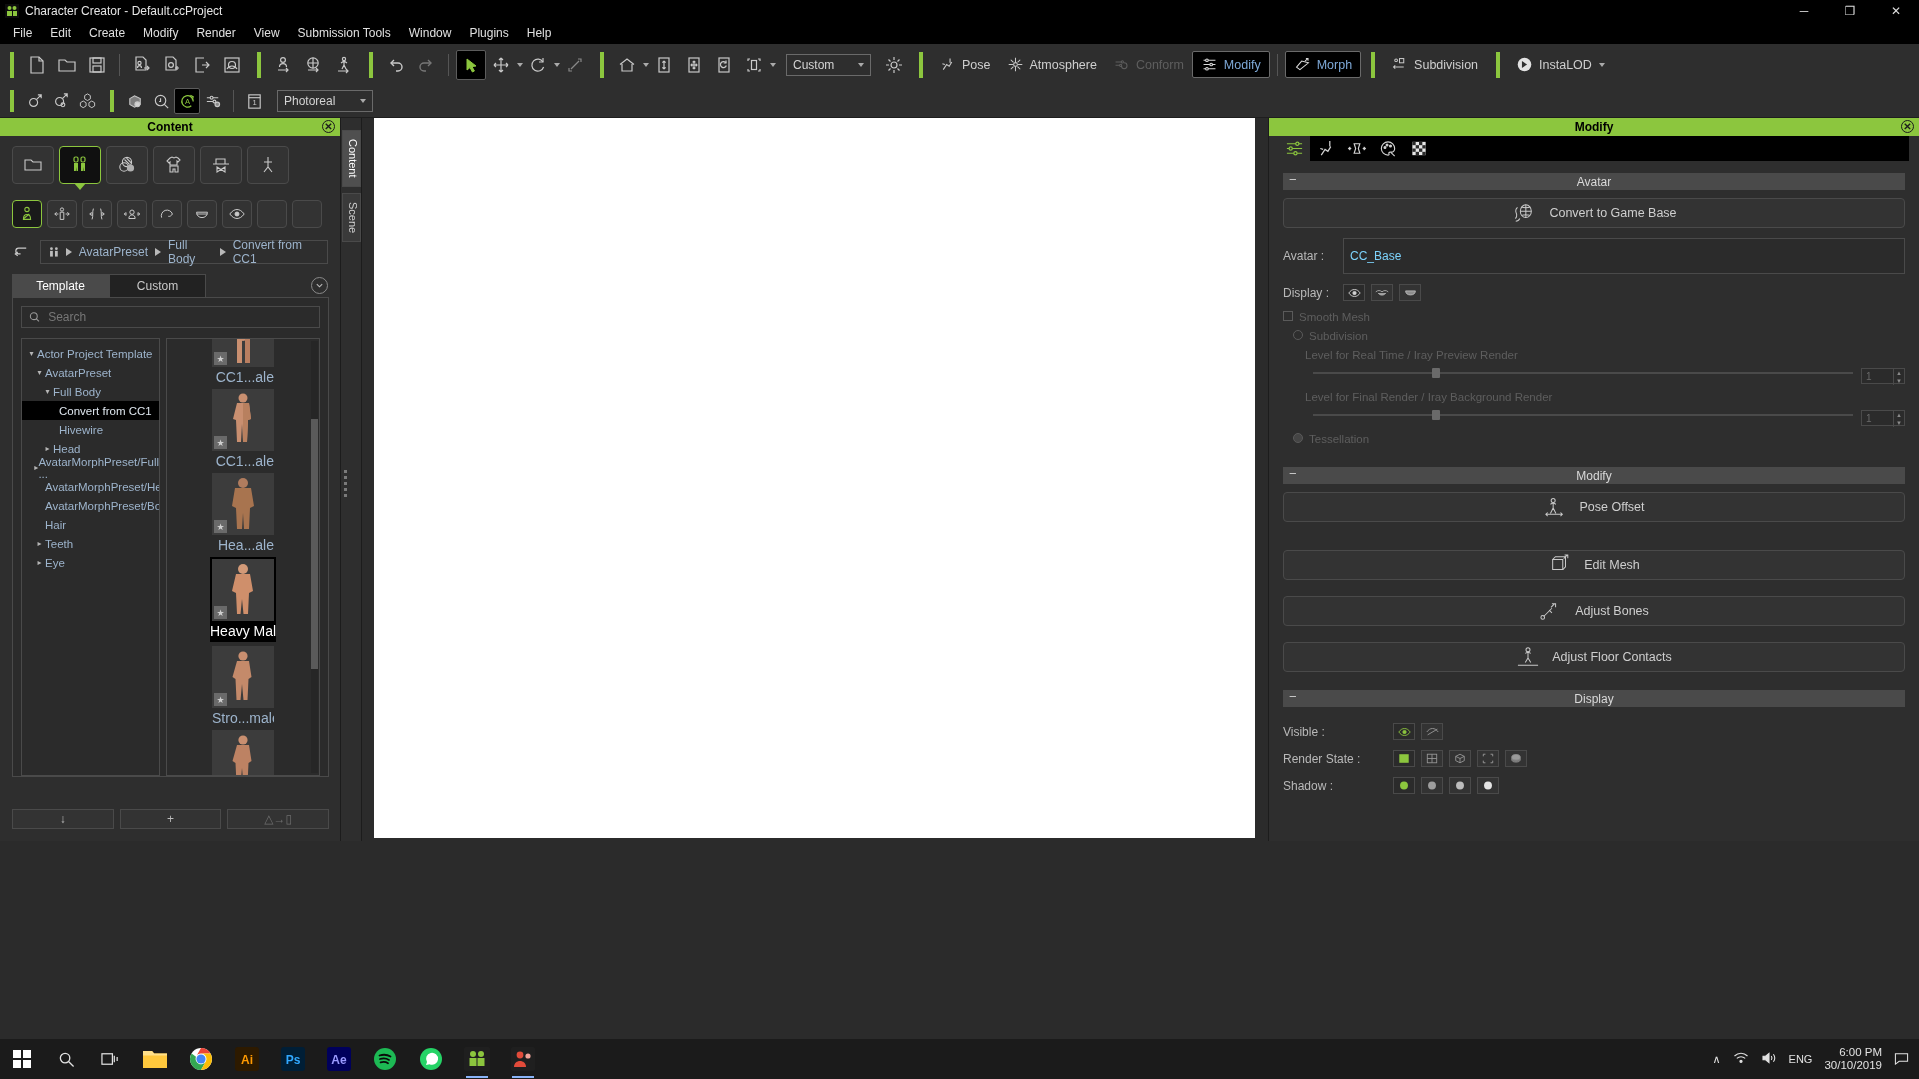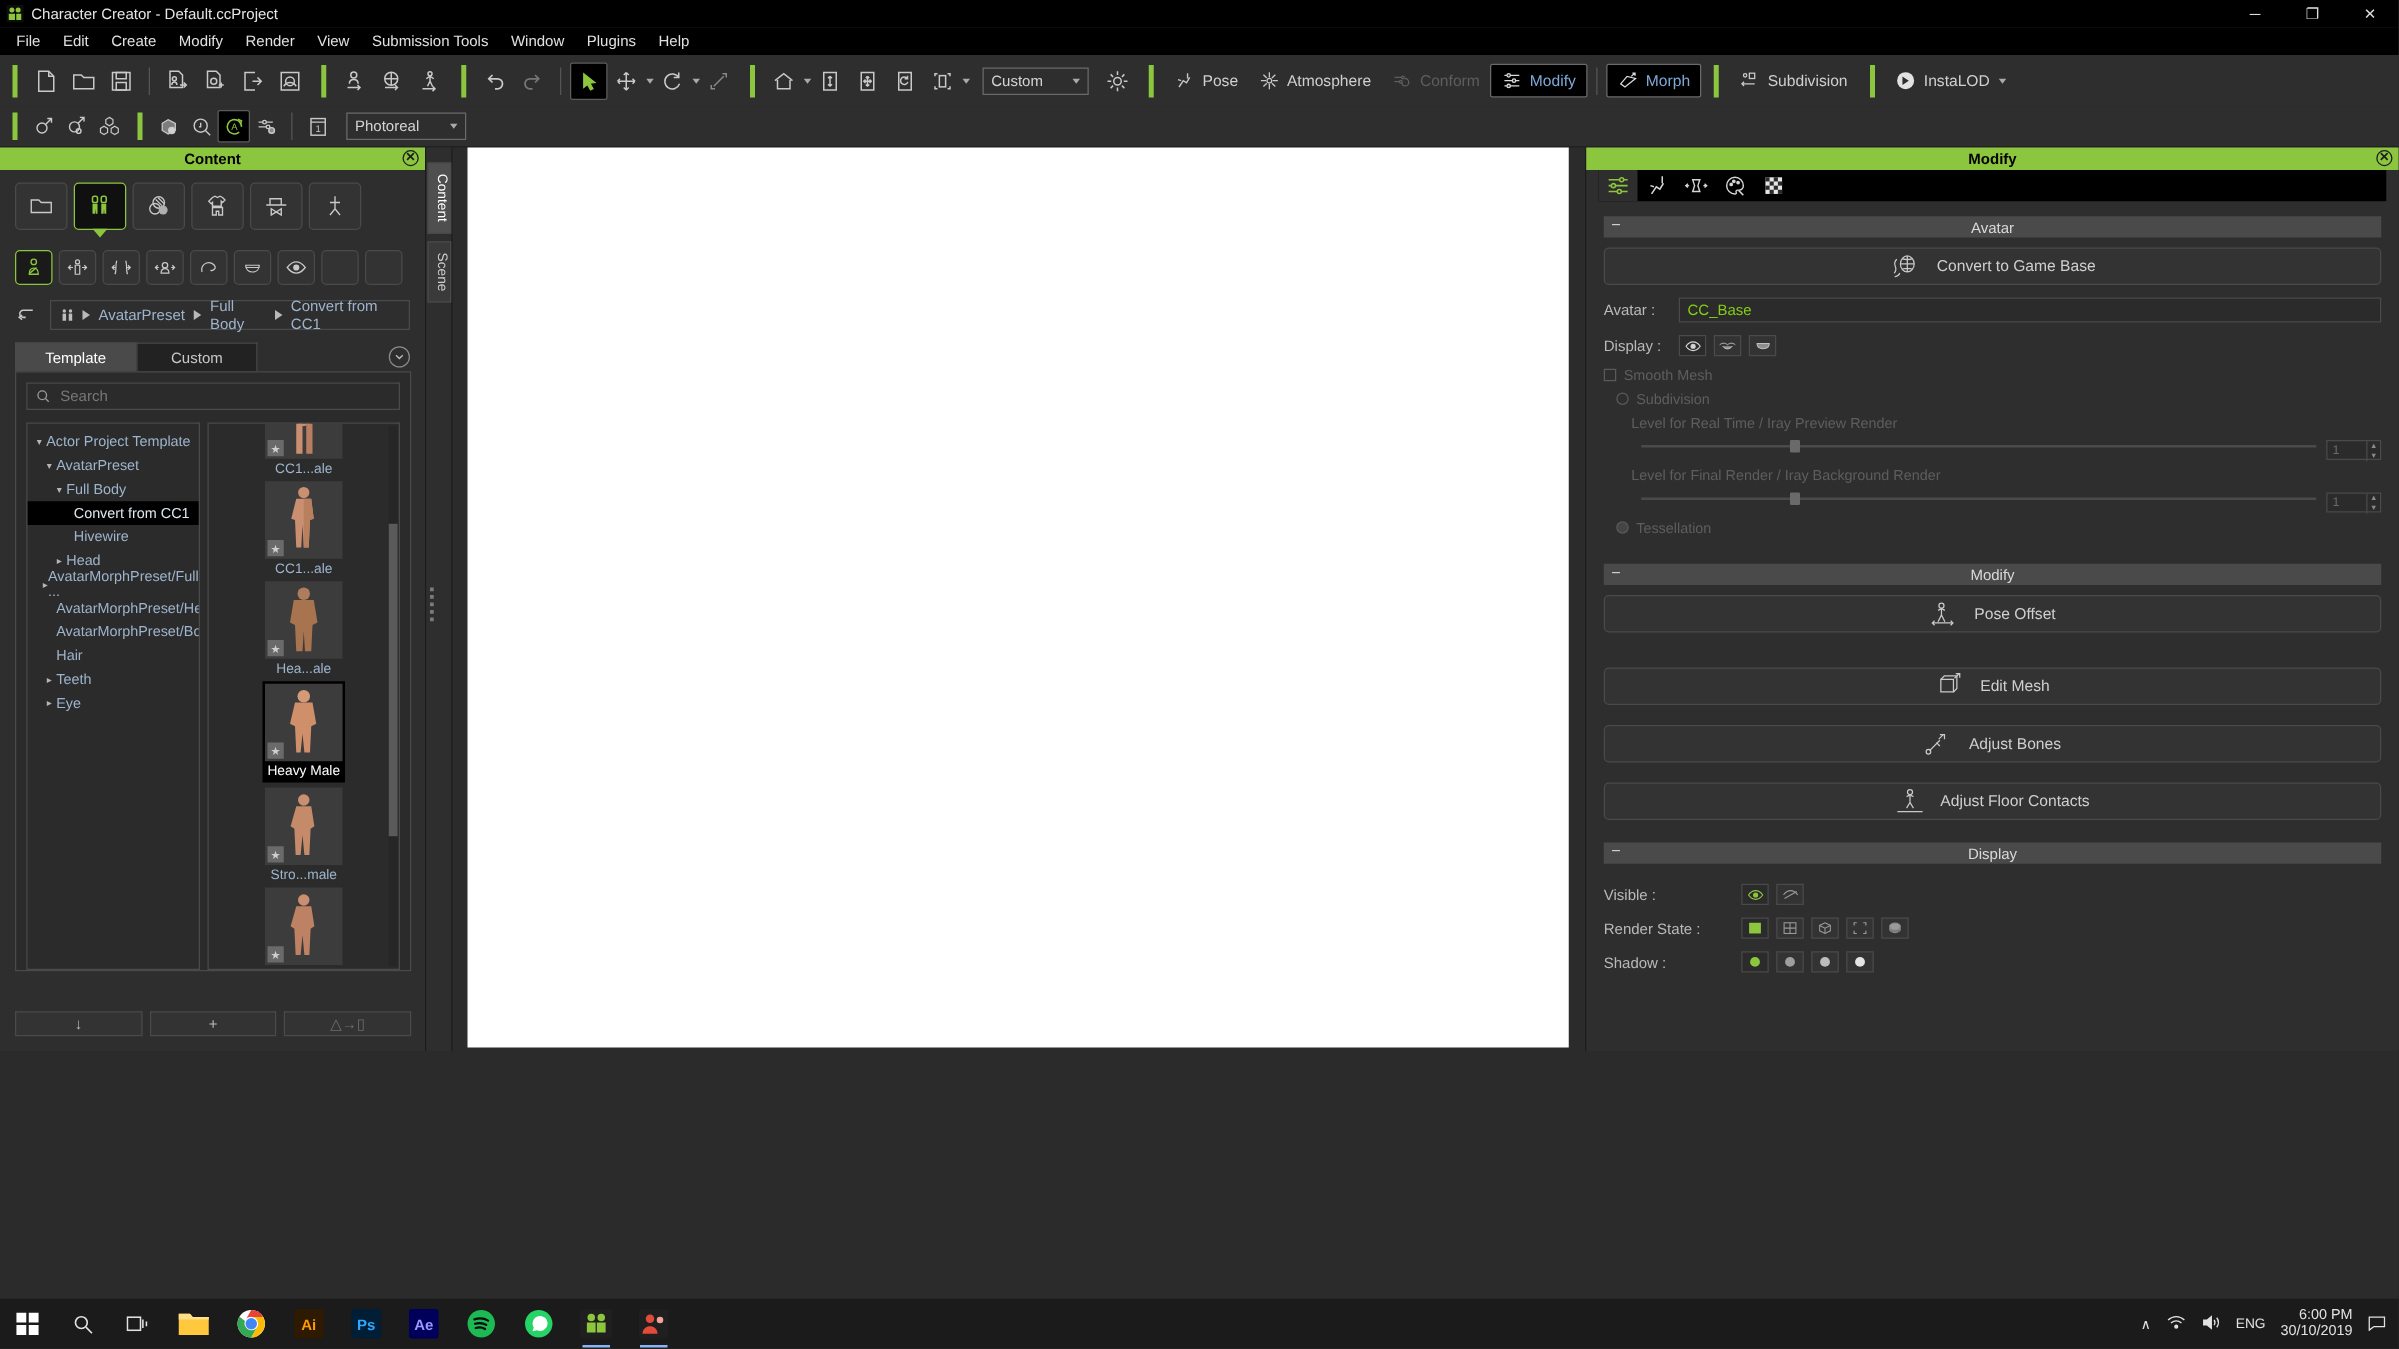--- a/index.html
+++ b/index.html
@@ -94,21 +94,21 @@
   .tw { width:11px; display:inline-block; text-align:center; font-size:8px; color:#b5b5b5; }
   .grid-wrap { flex:1; margin-left:6px; margin-right:8px; position:relative; }
   .grid { position:absolute; inset:0; border:1px solid #4a4a4a; background:#2b2b2b;
     overflow:hidden; padding-top:0; }
   .thumb { width:62px; margin:2px auto 4px auto; }
   .thumb .img { width:62px; height:62px; background:#3c3c3c; position:relative;
     overflow:hidden; display:flex; align-items:flex-end; justify-content:center; }
   .thumb .star { position:absolute; left:2px; bottom:2px; width:13px; height:13px;
     background:#6a6a6a; display:flex; align-items:center; justify-content:center;
     font-size:9px; color:#cfcfcf; }
-  .thumb .cap { font-size:11px; color:#9db4cc; text-align:center; margin-top:2px;
+  .thumb .cap { font-size:14px; color:#9db4cc; text-align:right; margin-top:2px;
     white-space:nowrap; overflow:hidden; }
   .thumb.sel { background:#000; padding:2px 0 3px 0; width:66px; }
   .thumb.sel .cap { color:#fff; }
   .vscroll { position:absolute; right:1px; top:2px; width:7px; bottom:2px; background:#262626; }
   .vscroll i { position:absolute; left:0; width:7px; background:#5a5a5a; }
   .bot-row { position:absolute; left:12px; bottom:12px; width:317px; display:flex; gap:6px; }
   .bot-btn { flex:1; height:20px; border:1px solid #4a4a4a; background:#333;
     display:flex; align-items:center; justify-content:center; font-size:12px; color:#bbb; }
 
   
@@ -133,22 +133,22 @@
   .mp-tab { width:31px; height:25px; display:flex; align-items:center; justify-content:center; }
   .mp-tab.sel { background:#2e2e2e; }
   .sec-head { height:17px; margin:12px 14px 8px 14px; background:#4a4a4a; color:#d9d9d9;
     font-size:12px; display:flex; align-items:center; justify-content:center; position:relative; }
   .sec-head .mn { position:absolute; left:6px; top:-1px; font-size:13px; color:#cfcfcf; }
   .big-btn { margin:0 14px 10px 14px; height:30px; border:1px solid #4a4a4a; border-radius:4px;
     background:#333; display:flex; align-items:center; justify-content:center; gap:12px;
     font-size:12.5px; color:#cfcfcf; }
   .frow { display:flex; align-items:center; margin:0 14px 10px 14px; font-size:12px; }
   .frow .lbl { width:60px; color:#b9b9b9; }
-  .frow .val { flex:1; height:20px; border:1px solid #4a4a4a; background:#2b2b2b;
-    display:flex; align-items:center; padding:0 6px; color:#84cc16; font-size:12px; }
+  .frow .val { flex:1; height:36px; border:1px solid #4a4a4a; background:#2b2b2b;
+    display:flex; align-items:center; padding:0 6px; color:#7dd3fc; font-size:12px; }
   .ibtn { width:22px; height:17px; border:1px solid #4a4a4a; background:#333;
     display:flex; align-items:center; justify-content:center; margin-right:6px; }
   .ibtn.on { background:#2b2b2b; }
   .dimrow { display:flex; margin:0 14px 7px 14px; font-size:11.5px;
     color:#5e5e5e; }
   .chk { width:10px;height:10px;border:1px solid #5a5a5a; margin-right:6px; }
   .rad { width:10px;height:10px;border:1px solid #5a5a5a; border-radius:50%; margin-right:6px; }
   .slider { flex:1; height:10px; position:relative; margin:0 8px; }
   .slider .bar { position:absolute; left:0; right:0; top:4px; height:2px; background:#4a4a4a; }
   .slider .kn { position:absolute; left:22%; top:0; width:8px; height:10px; background:#6a6a6a;

